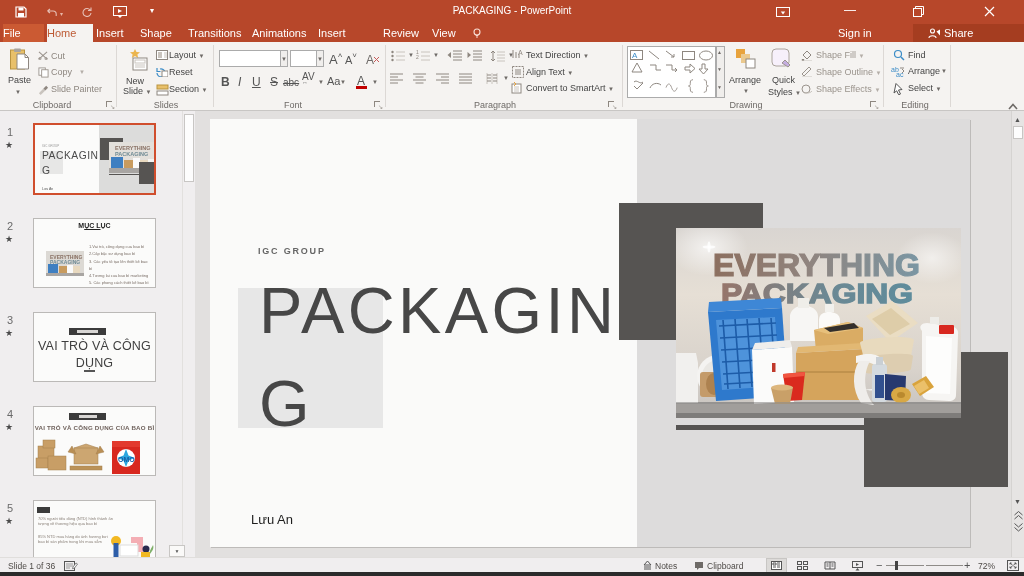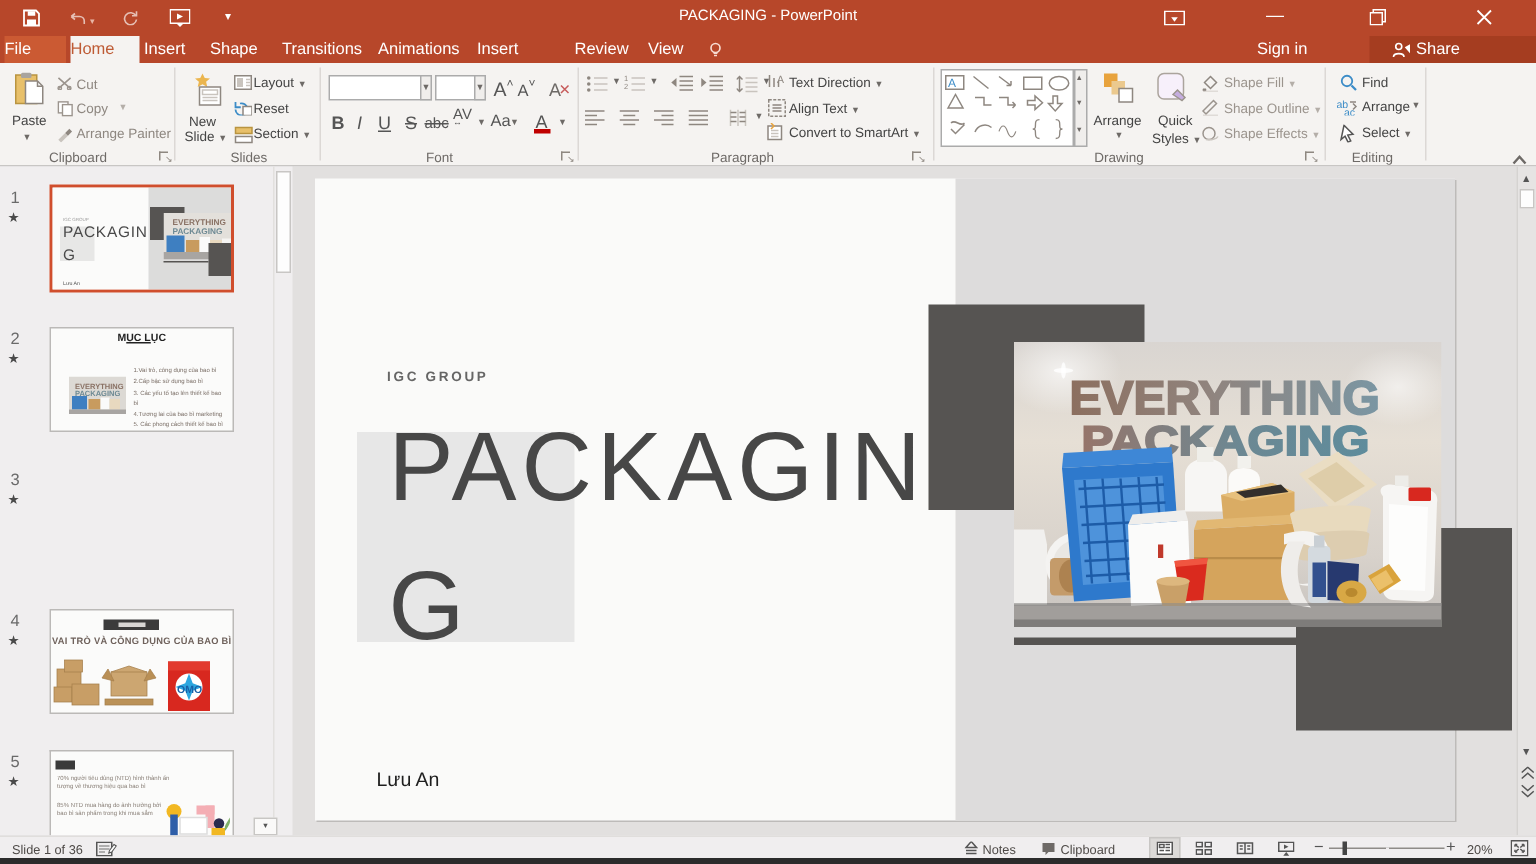--- a/index.html
+++ b/index.html
@@ -137,21 +137,21 @@
   <svg class="abs" style="left:38px;top:25px" width="11" height="11" viewBox="0 0 12 12">
       <rect x="1" y="1" width="7" height="8" fill="#fff" stroke="#9B948D"></rect>
       <rect x="4" y="3" width="7" height="8" fill="#fff" stroke="#9B948D"></rect>
     </svg>
   <div class="rlabel-g" style="left:51px;top:25px">Copy</div>
   <div class="dd abs" style="left:79px;top:27px;color:#B4AEA8">▼</div>
   <svg class="abs" style="left:37px;top:42px" width="12" height="11" viewBox="0 0 13 12">
       <path d="M2 10 l5-5 2 2 -5 5z" fill="#C9C4BE"></path>
       <path d="M7 5 l3-3 2 2 -3 3z" fill="#8E8780"></path>
     </svg>
-  <div class="rlabel-g" style="left:51px;top:42px">Arrange Painter</div>
+  <div class="rlabel-g" style="left:51px;top:42px">Slide Painter</div>
 
   <svg class="abs" style="left:126px;top:6px" width="24" height="24" viewBox="0 0 24 24">
       <path d="M9 1 l1.5 3 3.5 .3 -2.6 2.2 .8 3.5 -3.2-1.9 -3.2 1.9 .8-3.5 L4 4.3 7.5 4z" fill="#EBB54E"></path>
       <rect x="7" y="10" width="14" height="12" fill="#fff" stroke="#8E8780"></rect>
       <rect x="9" y="12" width="10" height="3" fill="none" stroke="#C9C4BE"></rect>
       <path d="M9 17 h10 M9 19 h10" stroke="#C9C4BE"></path>
     </svg>
   <div class="rlabel" style="left:126px;top:34px">New</div>
   <div class="rlabel" style="left:123px;top:44px">Slide <span class="dd">▼</span></div>
   <svg class="abs" style="left:156px;top:8px" width="12" height="10" viewBox="0 0 12 10">
@@ -364,20 +364,26 @@
           <rect x="2" y="13" width="10" height="9" fill="#3E7FC1"></rect>
           <rect x="13" y="15" width="8" height="7" fill="#C89B5E"></rect>
           <rect x="21" y="14" width="6" height="8" fill="#FAFAFA"></rect>
           <rect x="27" y="15" width="7" height="7" fill="#E8D9BF"></rect>
           <rect x="0" y="22" width="38" height="3" fill="#A8A5A2"></rect>
         </svg>
       <div class="abs" style="left:55px;top:24px;width:62px;font-size:4px;line-height:7.3px;color:#7A6E66">1.Vai trò, công dụng của bao bì<br>2.Cấp bậc sử dụng bao bì<br>3. Các yếu tố tạo lên thiết kế bao bì<br>4.Tương lai của bao bì marketing<br>5. Các phong cách thiết kế bao bì</div>
     </div>
     <div class="tnum" style="top:203px">3</div>
       <div class="tstar" style="top:217px">★</div>
+    <div class="thumb" style="top:201px">
+      <div class="abs" style="left:35px;top:15px;width:37px;height:7px;background:#3B3B3B"></div>
+      <div class="abs" style="left:43px;top:17px;width:21px;height:2.5px;background:#D8D6D4"></div>
+      <div class="abs" style="left:0;top:25px;width:121px;text-align:center;font-size:12.5px;letter-spacing:0.2px;line-height:17px;color:#3F3F3F">VAI TRÒ VÀ CÔNG<br>DỤNG</div>
+      <div class="abs" style="left:50px;top:57px;width:11px;height:1.5px;background:#555"></div>
+    </div>
     <div class="tnum" style="top:297px">4</div>
       <div class="tstar" style="top:311px">★</div>
     <div class="thumb" style="top:295px">
       <div class="abs" style="left:35px;top:6px;width:37px;height:7px;background:#3B3B3B"></div>
       <div class="abs" style="left:45px;top:8px;width:18px;height:2.5px;background:#D8D6D4"></div>
       <div class="abs" style="left:0;top:17px;width:121px;text-align:center;font-size:6.2px;letter-spacing:0.2px;font-weight:bold;color:#6F625C;white-space:nowrap">VAI TRÒ VÀ CÔNG DỤNG CỦA BAO BÌ</div>
       <svg class="abs" style="left:0px;top:31px" width="121px" height="38" viewBox="0 0 121 38">
         <g fill="#C89E66" stroke="#A57F4C" stroke-width="0.5">
             <rect x="4" y="8" width="16" height="13"></rect>
             <rect x="2" y="20" width="12" height="10"></rect>
@@ -581,20 +587,20 @@
   <svg class="abs" style="left:852px;top:3px" width="11" height="10" viewBox="0 0 11 10">
       <rect x="0.5" y="0.5" width="10" height="6" fill="none" stroke="#555"></rect>
       <path d="M4 2 l3 1.5 -3 1.5z" fill="#555"></path>
       <path d="M3.5 9.5 l2 -2.5 2 2.5z" fill="#555"></path>
     </svg>
   <div class="abs" style="left:876px;top:1px;font-size:11px;color:#555">−</div>
   <div class="abs" style="left:886px;top:7px;width:77px;height:1px;background:#8E8B88"></div>
   <div class="abs" style="left:924px;top:7px;width:2px;height:1px;background:#F0EEEF"></div>
   <div class="abs" style="left:895px;top:3px;width:3px;height:9px;background:#444"></div>
   <div class="abs" style="left:964px;top:1px;font-size:11px;color:#555">+</div>
-  <div class="abs" style="left:978px;top:3px">20%</div>
+  <div class="abs" style="left:978px;top:3px">72%</div>
   <svg class="abs" style="left:1007px;top:2px" width="12" height="11" viewBox="0 0 12 11">
       <rect x="0.5" y="0.5" width="11" height="10" fill="none" stroke="#555"></rect>
       <path d="M3 3 l2.5 2 M9 3 L6.5 5 M3 8 l2.5 -2 M9 8 L6.5 6" stroke="#555"></path>
       <path d="M3 3 h1.5 M3 3 v1.5 M9 3 h-1.5 M9 3 v1.5 M3 8 h1.5 M3 8 v-1.5 M9 8 h-1.5 M9 8 v-1.5" stroke="#555"></path>
     </svg>
 </div>
 <div id="taskstrip"></div>
 
 </body></html>

